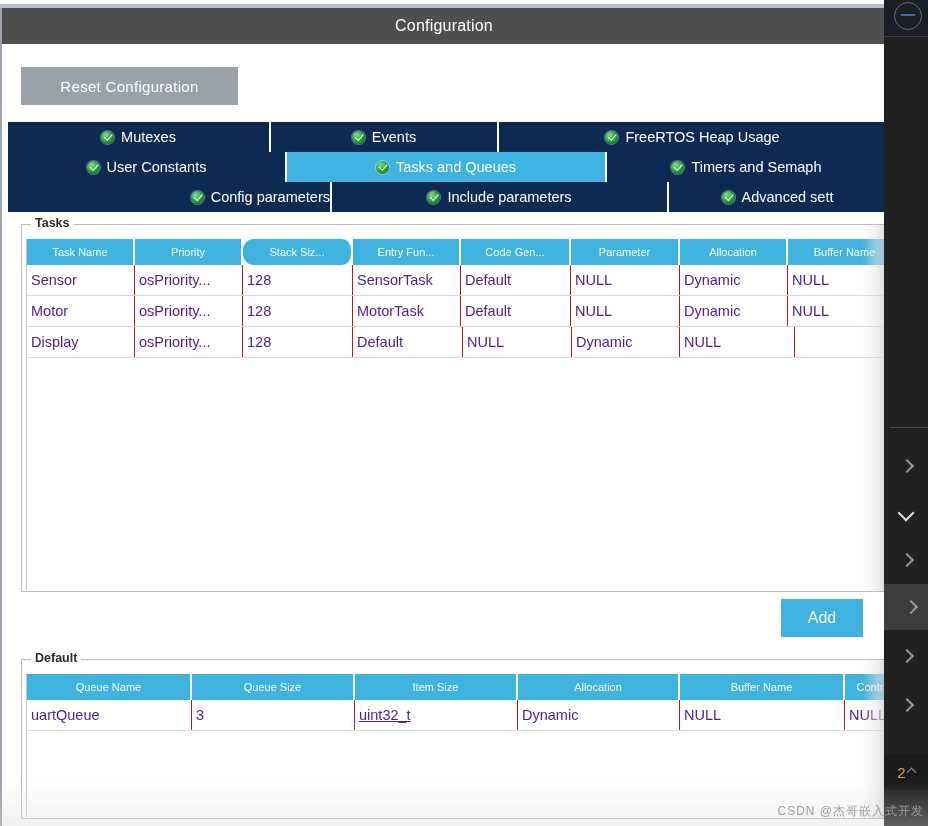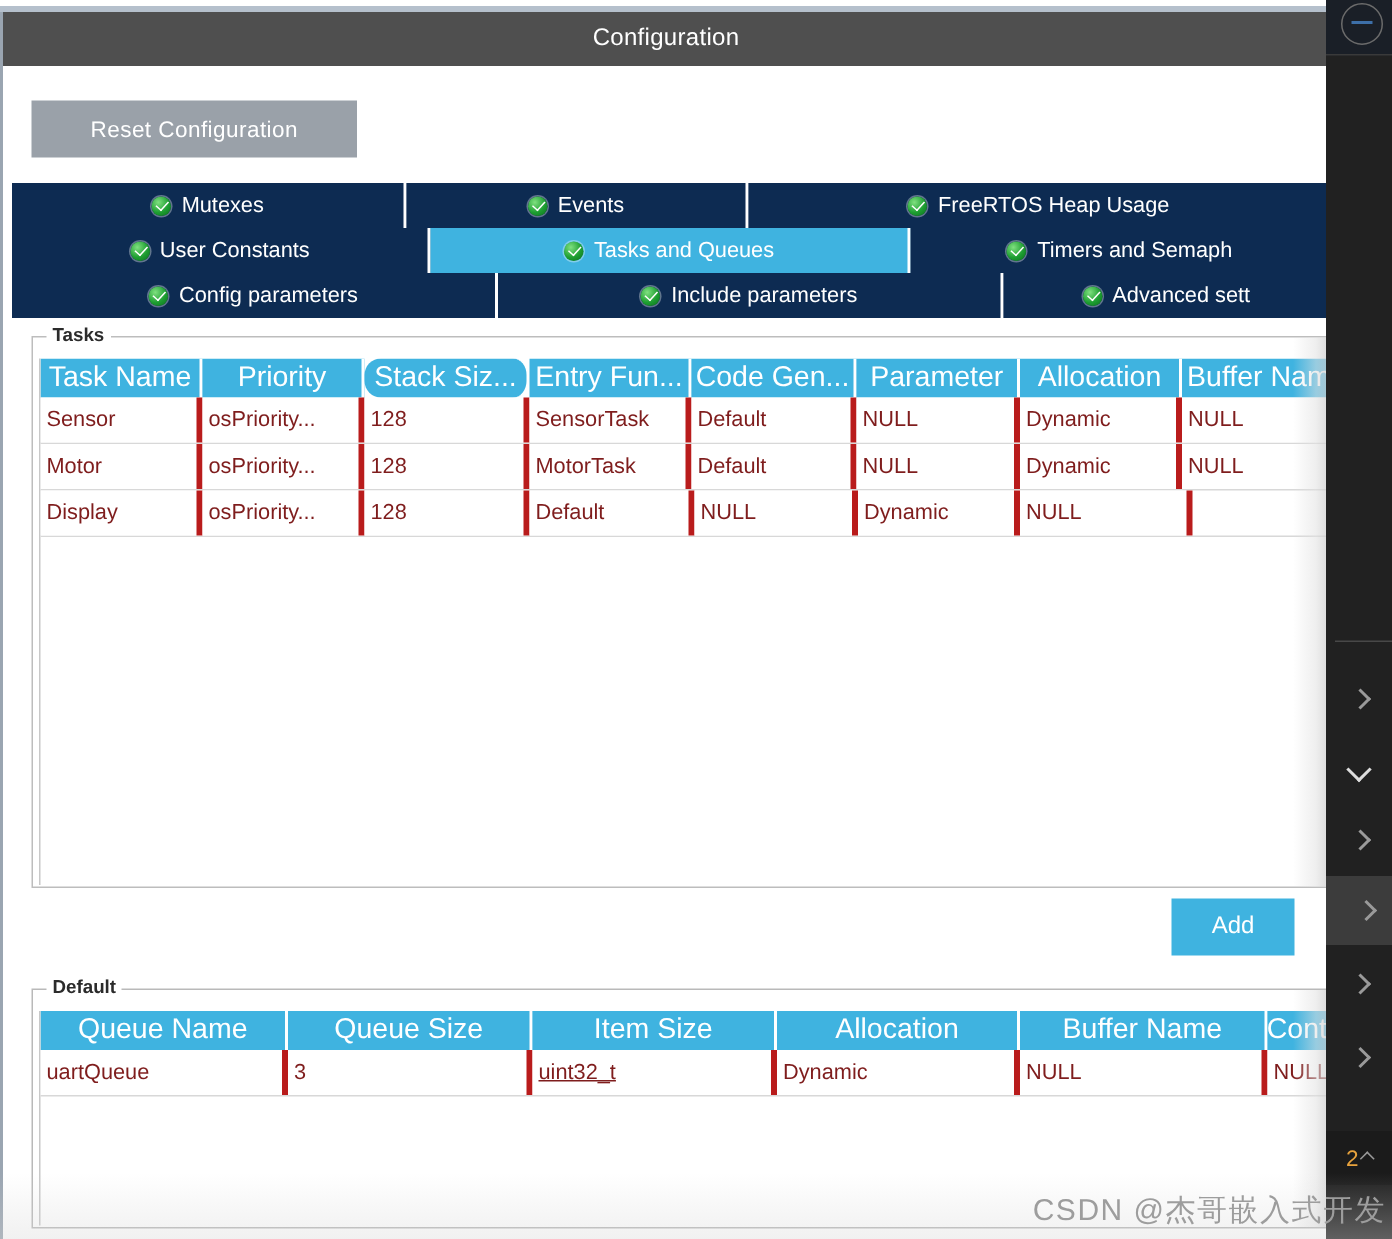--- a/index.html
+++ b/index.html
@@ -170,42 +170,42 @@
     background: #ffffff;
     border-left: 1px solid #c8c8c8;
   }
   .t-head {
     display: flex;
     height: 26px;
   }
   .t-head .cell {
     background: #3fb3e0;
     color: #ffffff;
-    font-size: 19px;
+    font-size: 11px;
     display: flex;
     align-items: center;
     justify-content: center;
     border-right: 2px solid #ffffff;
     box-sizing: border-box;
     white-space: nowrap;
     overflow: hidden;
     cursor: default;
   }
   .t-row {
     display: flex;
     height: 30px;
     border-bottom: 1px solid #d8d8d8;
   }
   .t-row .cell {
-    color: #7f1d1d;
+    color: #4c1d95;
     font-size: 14.5px;
     display: flex;
     align-items: center;
     padding-left: 4px;
-    border-right: 4px solid #b91c1c;
+    border-right: 1px solid #b91c1c;
     box-sizing: border-box;
     white-space: nowrap;
     overflow: hidden;
     background: #ffffff;
   }
 
   
   .edge-fade {
     position: absolute;
     right: 0; top: 0;
@@ -309,21 +309,21 @@
     width: 6px; height: 6px;
     border: solid #9a9a9a;
     border-width: 1.6px 1.6px 0 0;
     transform: rotate(-45deg);
   }
 
   
   .watermark {
     position: absolute;
     right: 4px; bottom: 6px;
-    font-size: 20px;
+    font-size: 12px;
     color: #9d9d9d;
     letter-spacing: 1px;
     white-space: nowrap;
     z-index: 50;
     pointer-events: none;
   }
   .wm-strip {
     position: absolute;
     left: 0; bottom: 0;
     width: 928px; height: 44px;
@@ -374,21 +374,21 @@
           <div class="tab active" style="width: 320px; flex: 0 0 320px;">
             <span class="tab-check"></span>
             <span>Tasks and Queues</span>
           </div>
           <div class="tab" style="width: 279px; flex: 0 0 279px;">
             <span class="tab-check"></span>
             <span>Timers and Semaph</span>
           </div>
         </div>
         <div class="tab-row">
-          <div class="tab" style="width: 324px; flex: 0 0 324px;">
+          <div class="tab" style="width: 324px; flex: 0 0 324px; justify-content: flex-end;">
             <span class="tab-check"></span>
             <span>Config parameters</span>
           </div>
           <div class="tab" style="width: 337px; flex: 0 0 337px;">
             <span class="tab-check"></span>
             <span>Include parameters</span>
           </div>
           <div class="tab" style="width: 217px; flex: 0 0 217px;">
             <span class="tab-check"></span>
             <span>Advanced sett</span>

